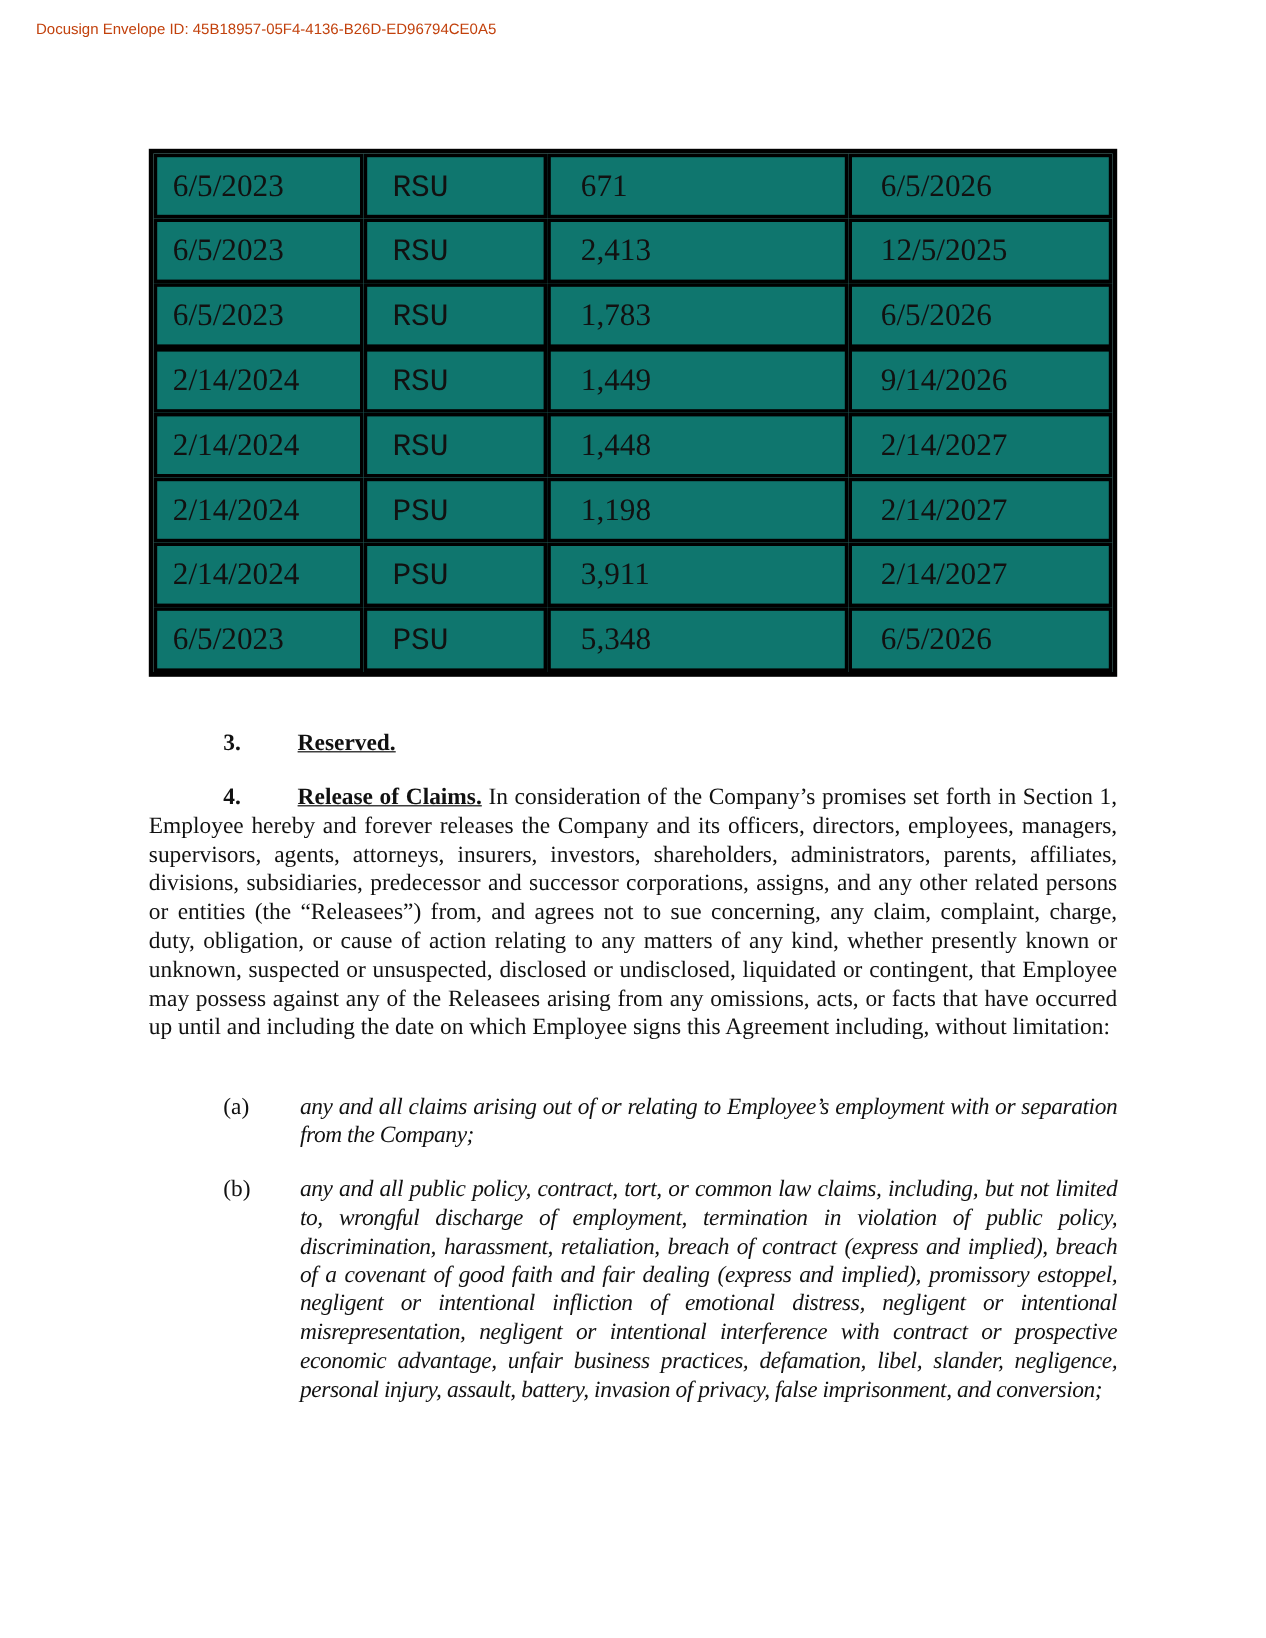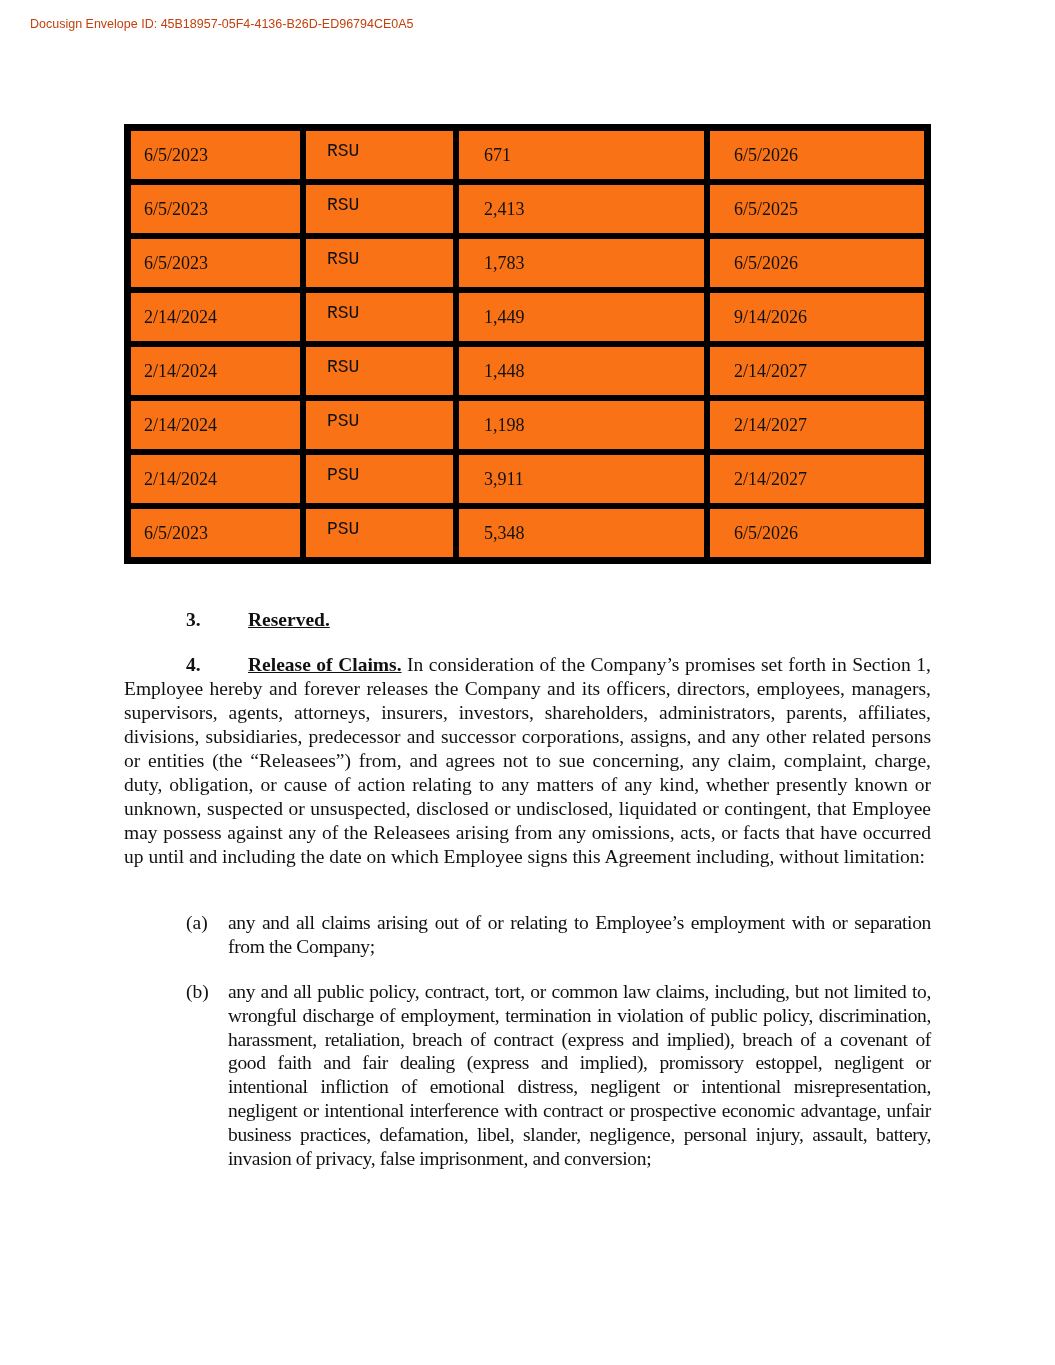--- a/index.html
+++ b/index.html
@@ -8,64 +8,64 @@
     position: absolute; left: 30px; top: 17px;
     font-family: "Liberation Sans", sans-serif; font-size: 12.5px; color: #c2410c;
   }
   .grant-table {
     position: absolute; left: 124px; top: 124px; width: 807px;
     border-collapse: separate; border-spacing: 0;
     border: 4px solid #000000; box-sizing: border-box;
   }
   .grant-table td {
     border: 3px solid #000000; height: 48px; padding: 0; vertical-align: middle;
-    font-family: "Liberation Serif", serif; font-size: 18px;
-    background: #f97316;
+    font-family: "Liberation Serif", serif; font-size: 26px;
+    background: #0f766e;
   }
   .grant-table td.c0 { width: 156px; padding-left: 13px; }
   .grant-table td.c1 { width: 126px; padding-left: 21px; vertical-align: top; padding-top: 10px; height: 38px; font-family: Liberation Mono, monospace; }
   .grant-table td.c2 { width: 220px; padding-left: 25px; }
   .grant-table td.c3 { padding-left: 24px; }
   .body-text {
     position: absolute; left: 124px; width: 807px;
     font-family: "Liberation Serif", serif; font-size: 19.5px; line-height: 24px;
     text-align: justify;
   }
   .sec3 { top: 608px; }
   .sec-num { display: inline-block; font-weight: bold; }
   .sec3 .sec-num, .sec4 .sec-num { margin-left: 62px; width: 62px; }
   .sec-title { font-weight: bold; text-decoration: underline; }
   .sec4 { top: 653px; }
   .list-item {
     position: absolute; left: 186px; width: 745px;
     font-family: "Liberation Serif", serif; font-size: 19.5px; line-height: 23.8px;
   }
   .list-item .label { position: absolute; left: 0; top: 0; }
-  .list-item .text { margin-left: 42px; text-align: justify; letter-spacing: -0.35px; }
+  .list-item .text { margin-left: 64px; text-align: justify; letter-spacing: -0.35px; font-style: italic; }
   .item-a { top: 911px; }
   .item-b { top: 980px; }
 </style>
 </head>
 <body>
 
 <div class="envelope">Docusign Envelope ID: 45B18957-05F4-4136-B26D-ED96794CE0A5</div>
 
 <table class="grant-table">
   <tbody>
     <tr>
       <td class="c0">6/5/2023</td>
       <td class="c1">RSU</td>
       <td class="c2">671</td>
       <td class="c3">6/5/2026</td>
     </tr>
     <tr>
       <td class="c0">6/5/2023</td>
       <td class="c1">RSU</td>
       <td class="c2">2,413</td>
-      <td class="c3">6/5/2025</td>
+      <td class="c3">12/5/2025</td>
     </tr>
     <tr>
       <td class="c0">6/5/2023</td>
       <td class="c1">RSU</td>
       <td class="c2">1,783</td>
       <td class="c3">6/5/2026</td>
     </tr>
     <tr>
       <td class="c0">2/14/2024</td>
       <td class="c1">RSU</td>

